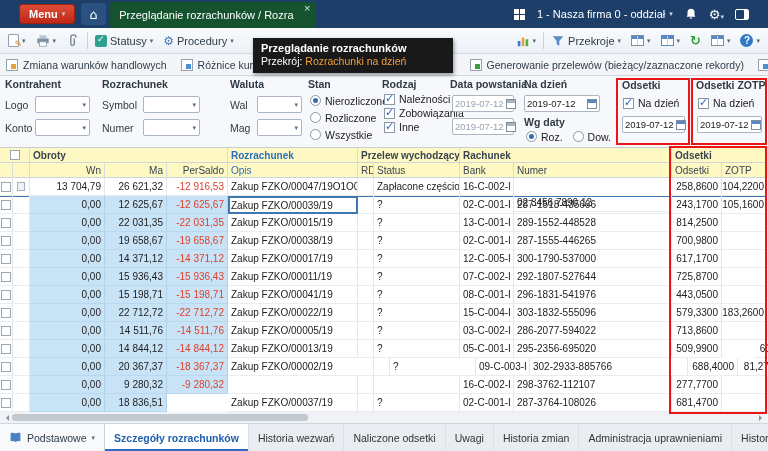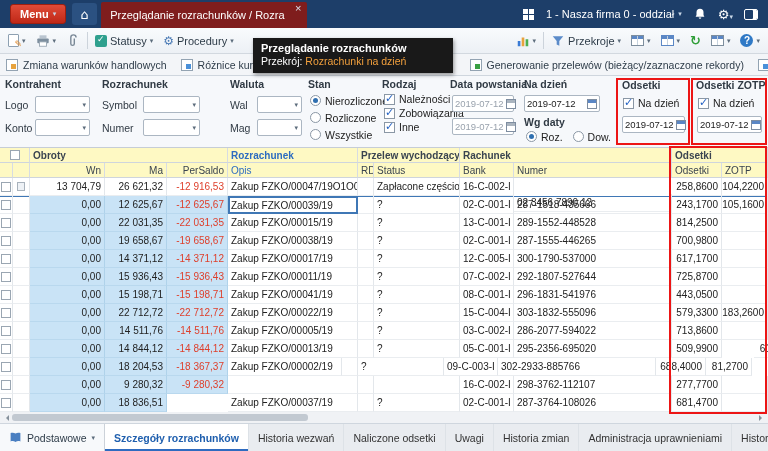--- a/index.html
+++ b/index.html
@@ -2,25 +2,25 @@
 <html><head>
 <meta charset="utf-8">
 <style>
 *{margin:0;padding:0;box-sizing:border-box;}
 body{margin:0;background:#9aa4ae;}
 .app{position:relative;width:768px;height:451px;background:#fff;outline:1px solid #3f618c;font-family:"Liberation Sans",sans-serif;font-size:11px;color:#222;overflow:hidden;}
 .glyph{font-family:"DejaVu Sans",sans-serif;}
 .caret{font-family:"DejaVu Sans",sans-serif;font-size:7px;color:#5c6c7c;}
 
 
-.titlebar{height:28px;background:#1d3e69;display:flex;align-items:center;padding:0 10px;}
+.titlebar{height:28px;background:#1d3e69;display:flex;align-items:center;padding:0 19px;}
 .menu-btn{height:20px;margin-right:6px;padding:0 9px;background:linear-gradient(#e04b38,#bf2817);border:1px solid #9e1f10;border-radius:3px;color:#fff;font-weight:bold;font-size:11px;display:flex;align-items:center;gap:4px;font-family:inherit;}
 .menu-btn .caret{color:#ffd9d2;}
 .home-btn{width:25px;height:22px;margin-right:4px;background:#2b5181;border-radius:3px;color:#fff;display:flex;align-items:center;justify-content:center;font-size:13px;}
-.doc-tab{position:relative;height:26px;align-self:flex-end;background:#7f1d1d;color:#fff;display:flex;align-items:center;padding:0 22px 0 9px;max-width:238px;border-radius:2px 2px 0 0;}
+.doc-tab{position:relative;height:26px;align-self:flex-end;background:#14532d;color:#fff;display:flex;align-items:center;padding:0 22px 0 9px;max-width:238px;border-radius:2px 2px 0 0;}
 .doc-tab-label{overflow:hidden;white-space:nowrap;}
 .tab-close{position:absolute;top:0;right:5px;font-size:11px;color:#d7e2ee;}
 .tb-right{margin-left:auto;display:flex;align-items:center;gap:11px;color:#fff;}
 .titlebar .caret{color:#c9d8e8;}
 .i-apps-w{width:13px;height:13px;position:relative;}
 .i-apps{position:absolute;left:1px;top:1px;width:5px;height:5px;background:#fff;box-shadow:6px 0 0 #fff,0 6px 0 #fff,6px 6px 0 #fff;}
 .company{display:flex;align-items:center;gap:4px;white-space:nowrap;}
 .i-gearw{font-family:"DejaVu Sans",sans-serif;font-size:13px;color:#fff;}
 .i-panel{width:14px;height:11px;border:1px solid #fff;border-radius:2px;box-shadow:inset -4px 0 0 #fff;}
 
@@ -528,23 +528,23 @@
         <div class="cell" style="width: 158px;">295-2356-695020</div>
         <div class="cell num" style="width: 50px;">509,9900</div>
         <div class="cell num" style="width: 46px; margin-left: 32px;">61,8200</div>
       </div>
       <div class="grow drow">
         <div class="cell ctr" style="width: 13px;">
           <span class="cb"></span>
         </div>
         <div class="cell ctr" style="width: 17px;"></div>
         <div class="cell num selblue" style="width: 75px;">0,00</div>
-        <div class="cell num selblue" style="width: 62px;">18 204,53</div>
+        <div class="cell num selblue" style="width: 62px;">20 367,37</div>
         <div class="cell num selblue neg" style="width: 61px;">-18 367,37</div>
-        <div class="cell" style="width: 114px;">Zakup FZKO/00002/19</div>
+        <div class="cell" style="width: 146px;">Zakup FZKO/00002/19</div>
         <div class="cell" style="width: 16px;"></div>
         <div class="cell" style="width: 86px;">?</div>
         <div class="cell" style="width: 54px; text-align: center;">09-C-003-I</div>
         <div class="cell" style="width: 158px;">302-2933-885766</div>
         <div class="cell num" style="width: 50px;">688,4000</div>
         <div class="cell num" style="width: 46px;">81,2700</div>
       </div>
       <div class="grow drow">
         <div class="cell ctr" style="width: 13px;">
           <span class="cb"></span>

